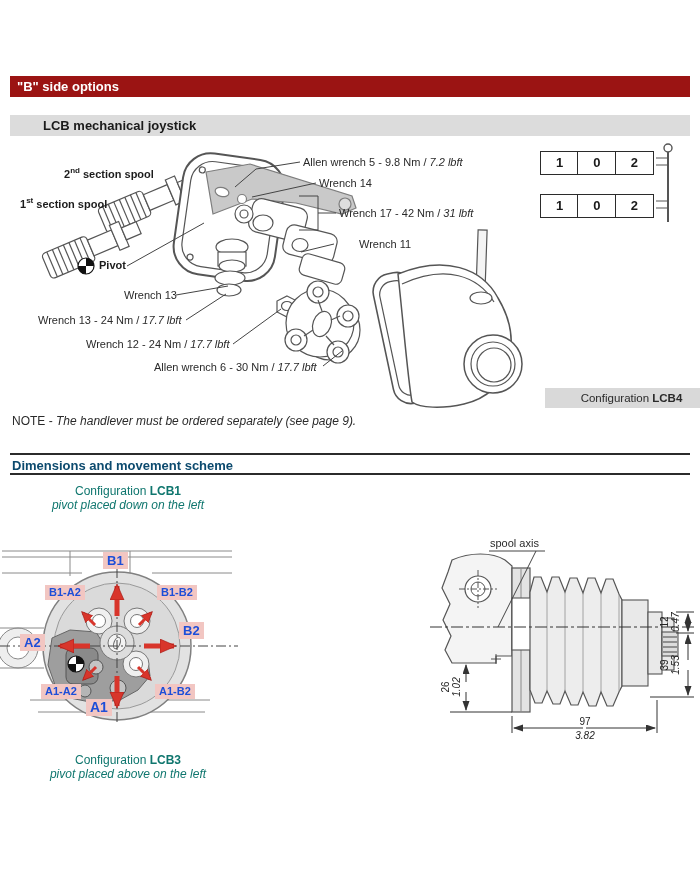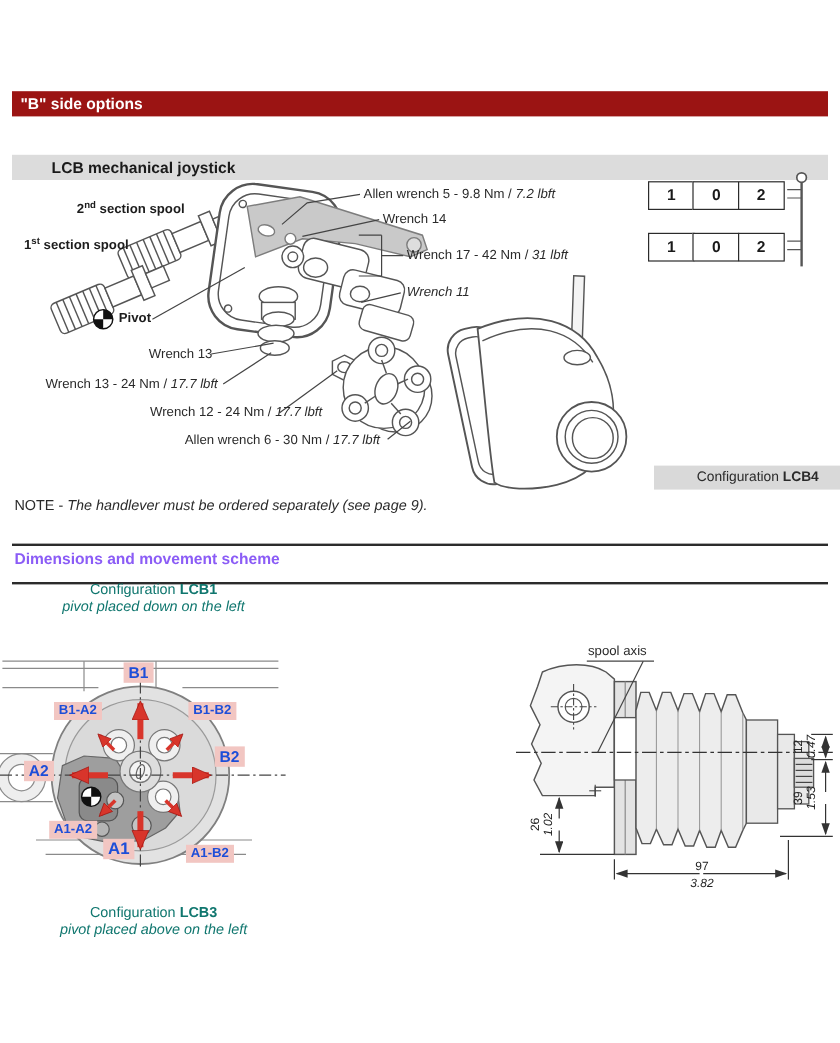--- a/index.html
+++ b/index.html
@@ -8,42 +8,42 @@
   .abs{position:absolute;}
   .banner{left:10px;width:680px;height:21px;line-height:21px;font-weight:bold;font-size:13px;padding-left:7px;box-sizing:border-box;}
   .banner-red{background:#9b1413;color:#ffffff;}
   .banner-gray{background:#dcdcdc;color:#1a1a1a;}
   .lbl{font-size:11px;white-space:nowrap;color:#2a2a2a;}
   .lbl.bold{font-weight:bold;color:#1c1c1c;}
   .it{font-style:italic;}
   sup{font-size:8px;}
   .note{font-size:12px;color:#2a2a2a;white-space:nowrap;}
   .sect2{left:10px;width:680px;border-top:2px solid #2b2b2b;border-bottom:2px solid #2b2b2b;
-         font-weight:bold;font-size:13px;padding:3px 2px 12px 2px;box-sizing:border-box;color:#8b5cf6;}
+         font-weight:bold;font-size:13px;padding:3px 2px 0 2px;box-sizing:border-box;color:#0c4a6e;}
   .cfgblock{width:220px;text-align:center;font-size:12px;color:#0f766e;line-height:14px;}
   .cfgbox{background:#d9d9d9;width:173px;height:20px;line-height:20px;text-align:center;font-size:11.5px;color:#2a2a2a;}
   .codetable{display:flex;}
   .codecell{width:37px;height:22px;border:1.6px solid #2b2b2b;margin-left:-1.6px;
             text-align:center;line-height:22px;font-weight:bold;font-size:13px;color:#1a1a1a;background:#fff;}
   .codecell:first-child{margin-left:0;}
   .chip{position:absolute;background:#f2c6c2;color:#1d4ed8;font-weight:bold;text-align:center;
         padding:0 4px;font-size:11px;line-height:15px;white-space:nowrap;}
   .chip.big{font-size:13px;line-height:17px;}
   svg{position:absolute;}
   svg text{font-family:"Liberation Sans",sans-serif;}
 </style>
 </head>
 <body>
 
 <div id="page">
 
   <div class="abs banner banner-red" style="top:76px;">
     <span>"B" side options</span>
   </div>
-  <div class="abs banner banner-gray" style="top:129px;padding-left:33px;">
+  <div class="abs banner banner-gray" style="top:115px;padding-left:33px;">
     <span>LCB mechanical joystick</span>
   </div>
 
   <svg class="abs" style="left:0;top:138px;" width="700" height="300" viewBox="0 138 700 300">
     <g stroke="#555" fill="none" stroke-width="1.2">
 
       <g transform="rotate(-23 175 190)">
         <rect x="96" y="177" width="48" height="27" rx="4" fill="#fff"></rect>
         <line x1="102" y1="177" x2="102" y2="204"></line>
           <line x1="108" y1="177" x2="108" y2="204"></line>
@@ -162,25 +162,25 @@
       <line x1="656" y1="201" x2="668" y2="201"></line>
         <line x1="656" y1="208" x2="668" y2="208"></line>
     </g>
   </svg>
 
   <div class="abs lbl bold" style="left:64px;top:166px;"><span>2</span><sup>nd</sup><span> section spool</span></div>
   <div class="abs lbl bold" style="left:20px;top:196px;"><span>1</span><sup>st</sup><span> section spool</span></div>
   <div class="abs lbl" style="left:303px;top:156px;"><span>Allen wrench 5 - 9.8 Nm / </span><span class="it">7.2 lbft</span></div>
   <div class="abs lbl" style="left:319px;top:177px;">Wrench 14</div>
   <div class="abs lbl" style="left:339px;top:207px;"><span>Wrench 17 - 42 Nm / </span><span class="it">31 lbft</span></div>
-  <div class="abs lbl" style="left:339px;top:238px;font-style:italic;">Wrench 11</div>
+  <div class="abs lbl" style="left:359px;top:238px;">Wrench 11</div>
   <div class="abs lbl bold" style="left:99px;top:259px;">Pivot</div>
   <div class="abs lbl" style="left:124px;top:289px;">Wrench 13</div>
   <div class="abs lbl" style="left:38px;top:314px;"><span>Wrench 13 - 24 Nm / </span><span class="it">17.7 lbft</span></div>
-  <div class="abs lbl" style="left:86px;top:338px;margin-left:39px;"><span>Wrench 12 - 24 Nm / </span><span class="it">17.7 lbft</span></div>
+  <div class="abs lbl" style="left:86px;top:338px;"><span>Wrench 12 - 24 Nm / </span><span class="it">17.7 lbft</span></div>
   <div class="abs lbl" style="left:154px;top:361px;"><span>Allen wrench 6 - 30 Nm / </span><span class="it">17.7 lbft</span></div>
 
   <div class="abs codetable" style="left:540px;top:151px;">
     <div class="codecell">1</div>
     <div class="codecell">0</div>
     <div class="codecell">2</div>
   </div>
   <div class="abs codetable" style="left:540px;top:194px;">
     <div class="codecell">1</div>
     <div class="codecell">0</div>
@@ -278,21 +278,21 @@
       <line x1="138" y1="667" x2="150" y2="679" stroke-width="3" marker-end="url(#mv-ah-sm)"></line>
     </g>
   </svg>
 
   <div class="chip big" style="left:103px;top:552px;">B1</div>
   <div class="chip" style="left:45px;top:585px;">B1-A2</div>
   <div class="chip" style="left:157px;top:585px;">B1-B2</div>
   <div class="chip big" style="left:20px;top:634px;">A2</div>
   <div class="chip big" style="left:179px;top:622px;text-align:center;">B2</div>
   <div class="chip" style="left:41px;top:684px;text-align:right;">A1-A2</div>
-  <div class="chip" style="left:155px;top:704px;">A1-B2</div>
+  <div class="chip" style="left:155px;top:684px;">A1-B2</div>
   <div class="chip big" style="left:86px;top:699px;font-size:14px;">A1</div>
 
   <svg class="abs" style="left:425px;top:515px;" width="275" height="235" viewBox="425 515 275 235">
     <defs>
       <marker id="dim-a" markerUnits="userSpaceOnUse" markerWidth="11" markerHeight="8" refX="9" refY="3.5" orient="auto">
         <path d="M0,0 L10,3.5 L0,7 Z" fill="#333"></path>
       </marker>
     </defs>
 
     <g>

